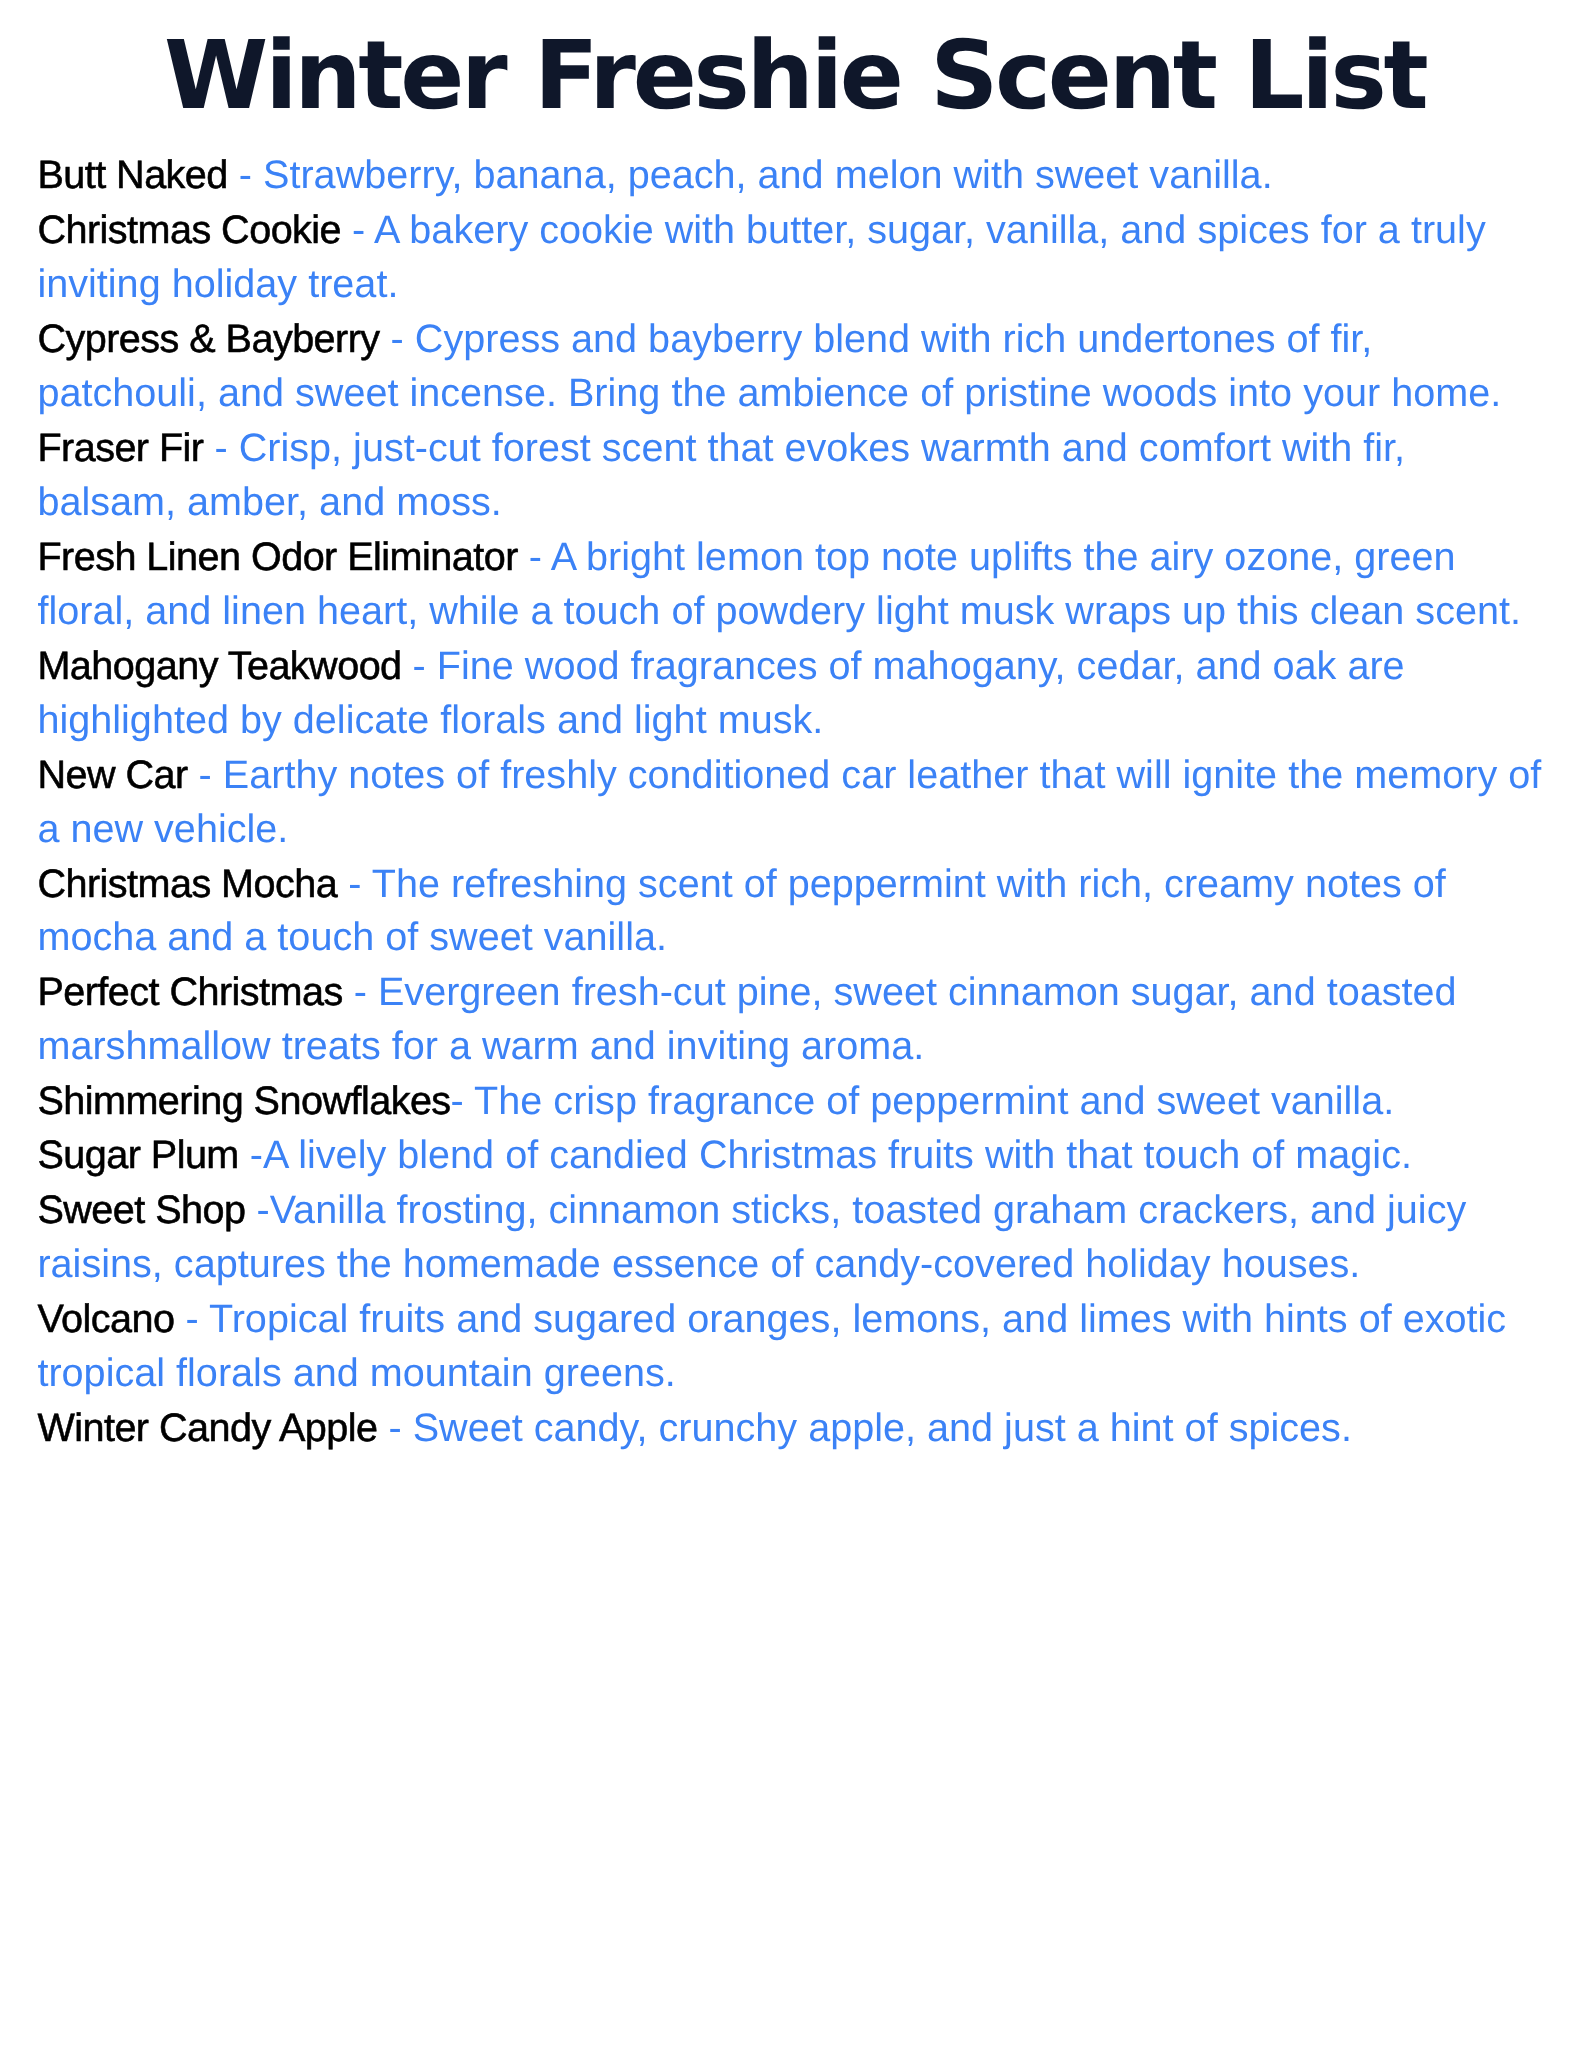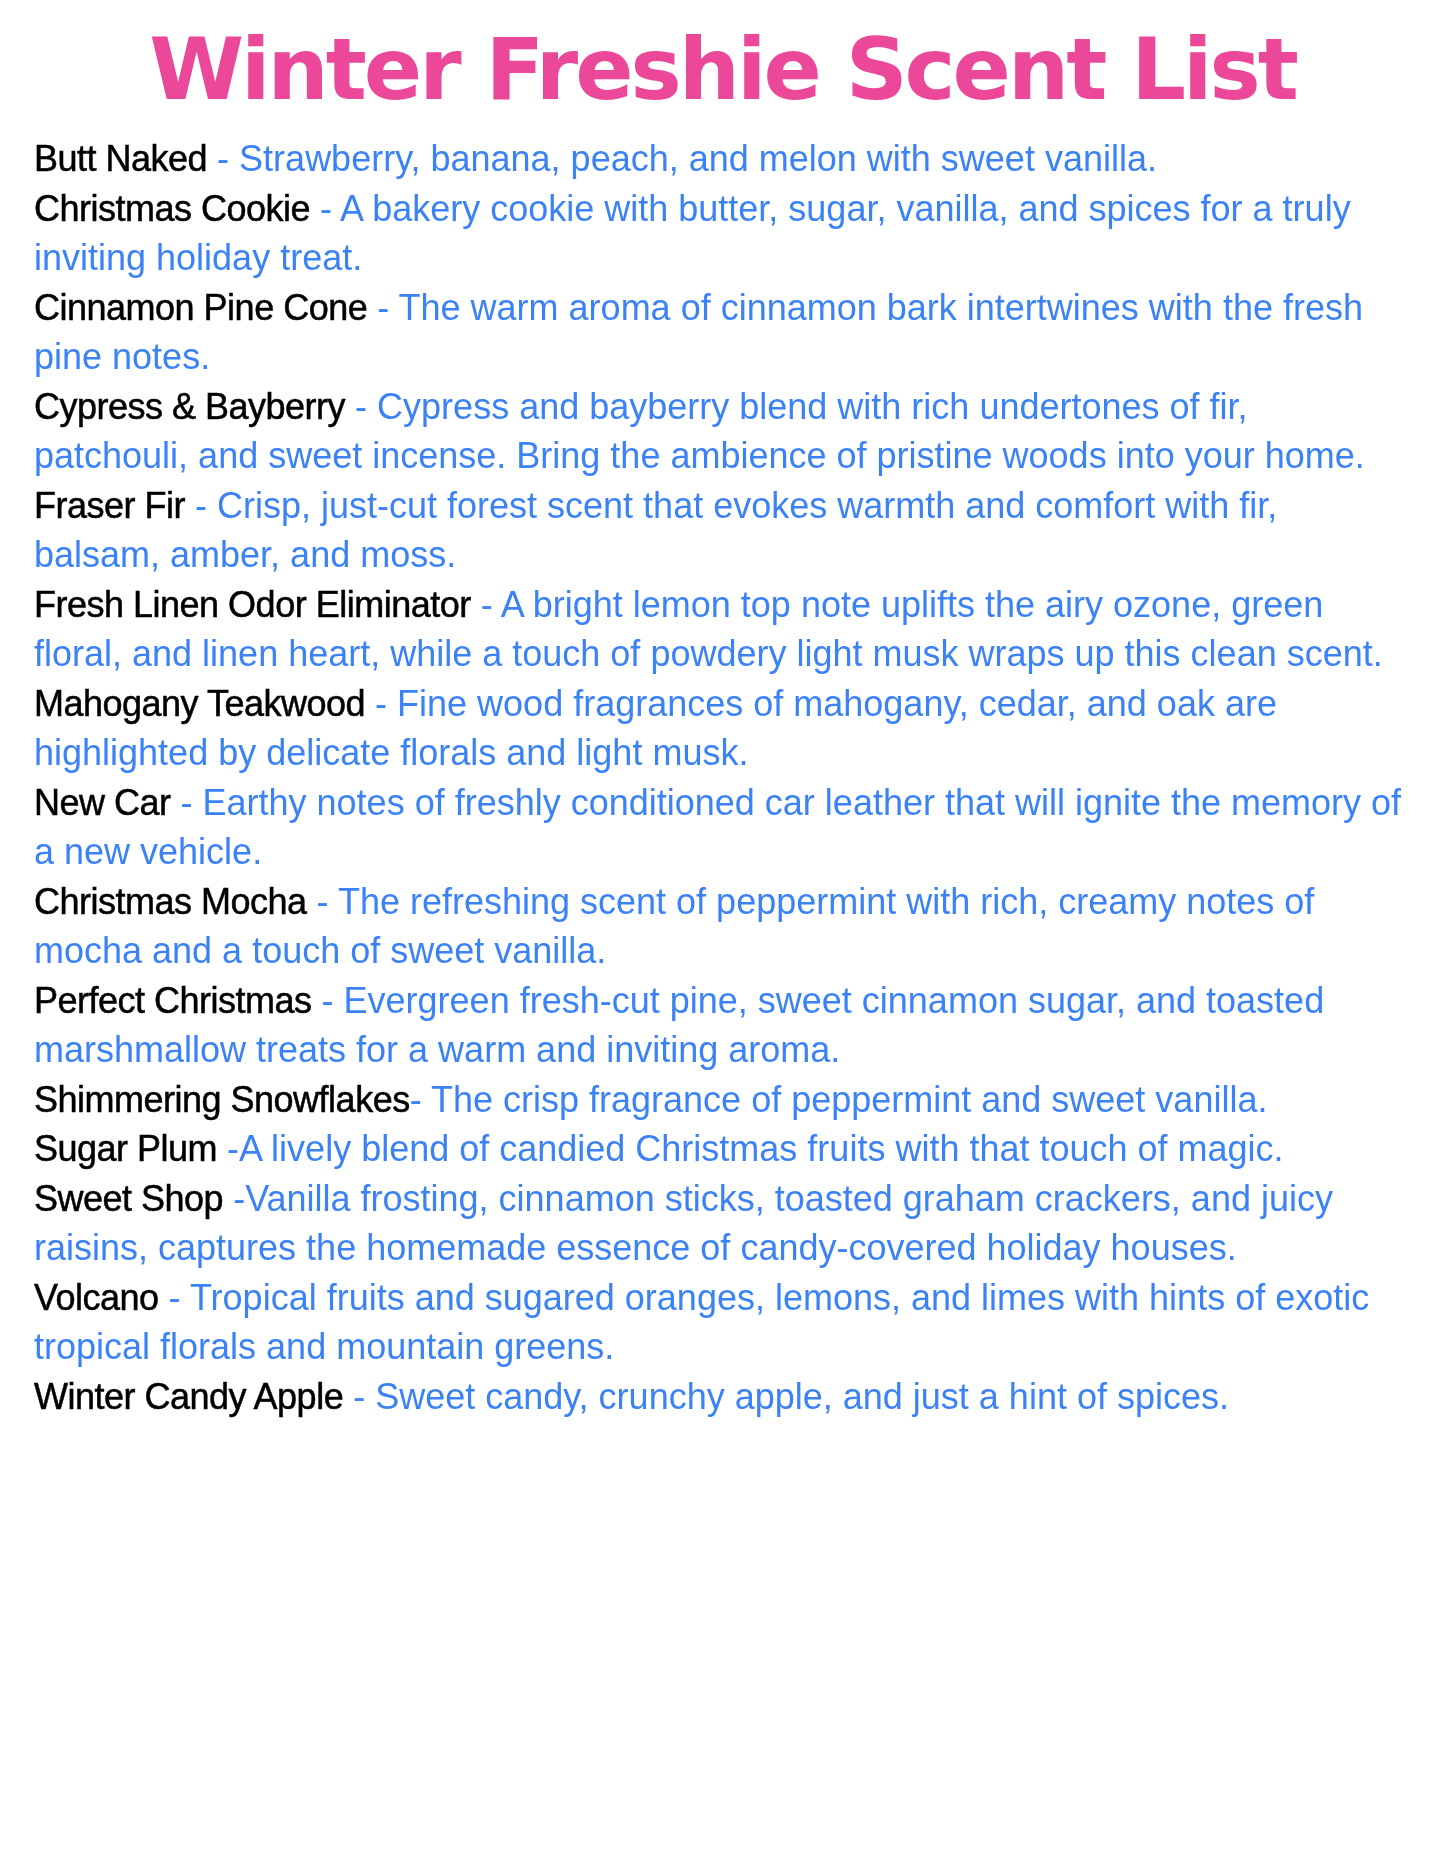--- a/index.html
+++ b/index.html
@@ -21,21 +21,21 @@
     font-family: "Liberation Sans", sans-serif;
     color: #1d1d1d;
   }
   .title {
     font-family: "DejaVu Sans", sans-serif;
     font-weight: 700;
     font-size: 86px;
     line-height: 1.05;
     letter-spacing: -3px;
     text-align: center;
-    color: #ec4899;
+    color: #0f172a;
     margin: 8px 0 20px 0;
   }
   .scent-list {
     font-size: 36px;
     line-height: 49.5px;
   }
   .scent {
     margin: 0;
     padding: 0;
   }
@@ -52,21 +52,20 @@
 </style>
 </head>
 <body>
 
 <div class="page">
   <h1 class="title">Winter Freshie Scent List</h1>
 
   <div class="scent-list">
     <p class="scent"><b class="scent-name">Butt Naked</b><span class="scent-desc"> - Strawberry, banana, peach, and melon with sweet vanilla.</span></p>
     <p class="scent"><b class="scent-name">Christmas Cookie</b><span class="scent-desc"> - A bakery cookie with butter, sugar, vanilla, and spices for a truly inviting holiday treat.</span></p>
-    <p class="scent"><b class="scent-name">Cinnamon Pine Cone</b><span class="scent-desc"> - The warm aroma of cinnamon bark intertwines with the fresh pine notes.</span></p>
     <p class="scent"><b class="scent-name">Cypress &amp; Bayberry</b><span class="scent-desc"> - Cypress and bayberry blend with rich undertones of fir, patchouli, and sweet incense. Bring the ambience of pristine woods into your home.</span></p>
     <p class="scent"><b class="scent-name">Fraser Fir</b><span class="scent-desc"> - Crisp, just-cut forest scent that evokes warmth and comfort with fir, balsam, amber, and moss.</span></p>
     <p class="scent"><b class="scent-name">Fresh Linen Odor Eliminator</b><span class="scent-desc"> - A bright lemon top note uplifts the airy ozone, green floral, and linen heart, while a touch of powdery light musk wraps up this clean scent.</span></p>
     <p class="scent"><b class="scent-name">Mahogany Teakwood</b><span class="scent-desc"> - Fine wood fragrances of mahogany, cedar, and oak are highlighted by delicate florals and light musk.</span></p>
     <p class="scent"><b class="scent-name">New Car</b><span class="scent-desc"> - Earthy notes of freshly conditioned car leather that will ignite the memory of a new vehicle.</span></p>
     <p class="scent"><b class="scent-name">Christmas Mocha</b><span class="scent-desc"> - The refreshing scent of peppermint with rich, creamy notes of mocha and a touch of sweet vanilla.</span></p>
     <p class="scent"><b class="scent-name">Perfect Christmas</b><span class="scent-desc"> - Evergreen fresh-cut pine, sweet cinnamon sugar, and toasted marshmallow treats for a warm and inviting aroma.</span></p>
     <p class="scent"><b class="scent-name">Shimmering Snowflakes</b><span class="scent-desc">- The crisp fragrance of peppermint and sweet vanilla.</span></p>
     <p class="scent"><b class="scent-name">Sugar Plum</b><span class="scent-desc"> -A lively blend of candied Christmas fruits with that touch of magic.</span></p>
     <p class="scent"><b class="scent-name">Sweet Shop</b><span class="scent-desc"> -Vanilla frosting, cinnamon sticks, toasted graham crackers, and juicy raisins, captures the homemade essence of candy-covered holiday houses.</span></p>

